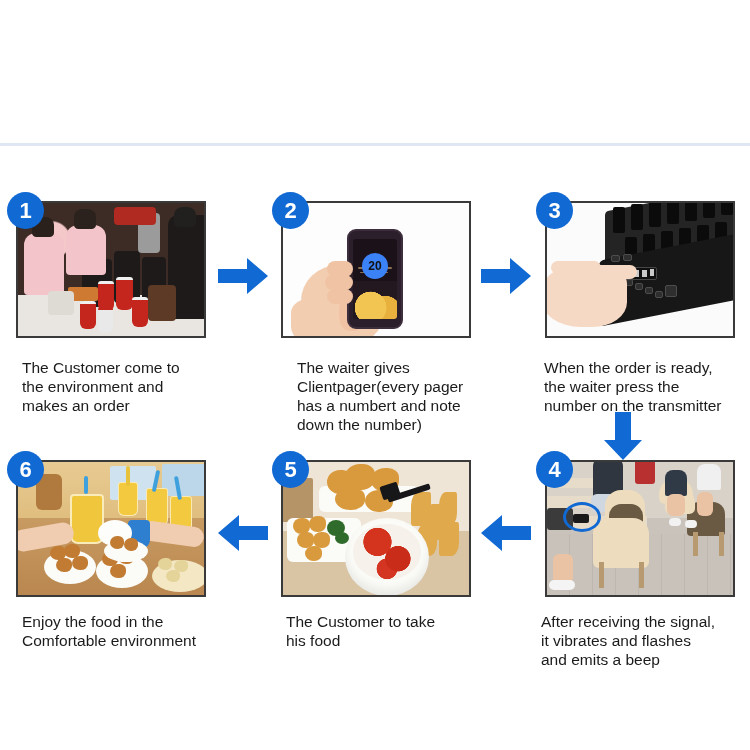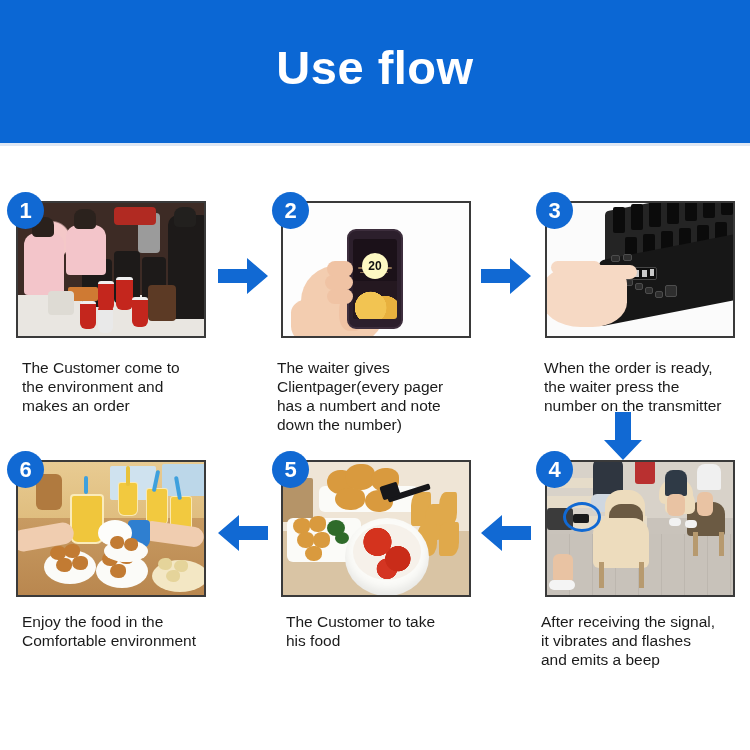--- a/index.html
+++ b/index.html
@@ -84,21 +84,21 @@
   .s2 { background: #fdfdfd; }
   .s2-hand { position:absolute; background:#f3cdb0; border-radius:46% 40% 36% 42%; }
   .s2-thumb { position:absolute; background:#f0c3a4; border-radius:50%; }
   .s2-phone { position:absolute; background:#2c1f2c; border-radius:9px;
               border:2px solid #3d2e3d; }
   .s2-screen { position:absolute; background:#1b1119; border-radius:3px; overflow:hidden; }
   .s2-food { position:absolute; left:0; right:0; bottom:0; height:48%;
              background: radial-gradient(ellipse at 40% 70%, #f2c452 0 42%, rgba(0,0,0,0) 43%),
                          radial-gradient(ellipse at 72% 85%, #e8b13e 0 38%, rgba(0,0,0,0) 39%),
                          #241820; }
-  .s2-badge20 { position:absolute; background:#fef9c3; border-radius:50%;
+  .s2-badge20 { position:absolute; background:#3b82f6; border-radius:50%;
                 display:flex; align-items:center; justify-content:center;
                 color:#111; font-weight:bold; }
   .s2-line { position:absolute; background:#8b6f52; height:2px; border-radius:1px; }
 
   
   .s3 { background:#fbfbfb; }
   .s3-body { position:absolute; background:#171717; border-radius:5px;
              transform: skewY(-11deg); }
   .s3-top { position:absolute; background:#242424; border-radius:4px;
             transform: skewY(-11deg); }
@@ -157,23 +157,20 @@
   .s6-arm { position:absolute; background:#f0cdb0; border-radius:14px; }
   .s6-bowl { position:absolute; background:#fdfdfb; border-radius:50%; }
   .s6-blue { position:absolute; background:#2f7fd0; border-radius:4px; }
   .s6-chair { position:absolute; background:#b07a3f; border-radius:6px; }
 </style>
 </head>
 <body>
 
 <div class="page">
 
-  <div class="banner">
-    <div class="banner-title">Use flow</div>
-  </div>
   <div class="banner-underline"></div>
 
   <div class="step">
     <div class="photo" style="left:16px; top:201px; width:190px; height:137px;">
       <div class="scene s1">
         <div class="s1-table" style="left:-4px; top:92px; width:200px; height:45px;"></div>
         <div class="s1-dark" style="left:64px; top:56px; width:30px; height:48px;"></div>
         <div class="s1-dark" style="left:96px; top:48px; width:26px; height:52px;"></div>
         <div class="s1-dark" style="left:124px; top:54px; width:24px; height:46px;"></div>
         <div class="s1-shirt" style="left:6px; top:30px; width:40px; height:62px;"></div>
@@ -218,21 +215,21 @@
           <div class="s2-line" style="left:5px; top:28px; width:34px;"></div>
           <div class="s2-line" style="left:7px; top:33px; width:28px; height:1px;"></div>
         </div>
         <div class="s2-badge20" style="left:79px; top:50px; width:26px; height:26px; font-size:12px;">20</div>
         <div class="s2-thumb" style="left:44px; top:58px; width:26px; height:16px; border-radius:12px;"></div>
         <div class="s2-thumb" style="left:42px; top:72px; width:28px; height:15px; border-radius:12px;"></div>
         <div class="s2-thumb" style="left:44px; top:86px; width:26px; height:15px; border-radius:12px;"></div>
       </div>
     </div>
     <div class="badge" style="left:272px; top:192px;">2</div>
-    <div class="caption" style="left:277px; top:358px; width:230px;">The waiter gives
+    <div class="caption" style="left:297px; top:358px; width:230px;">The waiter gives
 Clientpager(every pager
 has a numbert and note
  down the number)</div>
   </div>
 
   <div class="arrow" style="left:481px; top:258px;">
     <svg width="50" height="36" viewBox="0 0 50 36" aria-hidden="true">
       <polygon points="0,11 29,11 29,0 50,18 29,36 29,25 0,25" fill="#1169d3"></polygon>
     </svg>
   </div>

